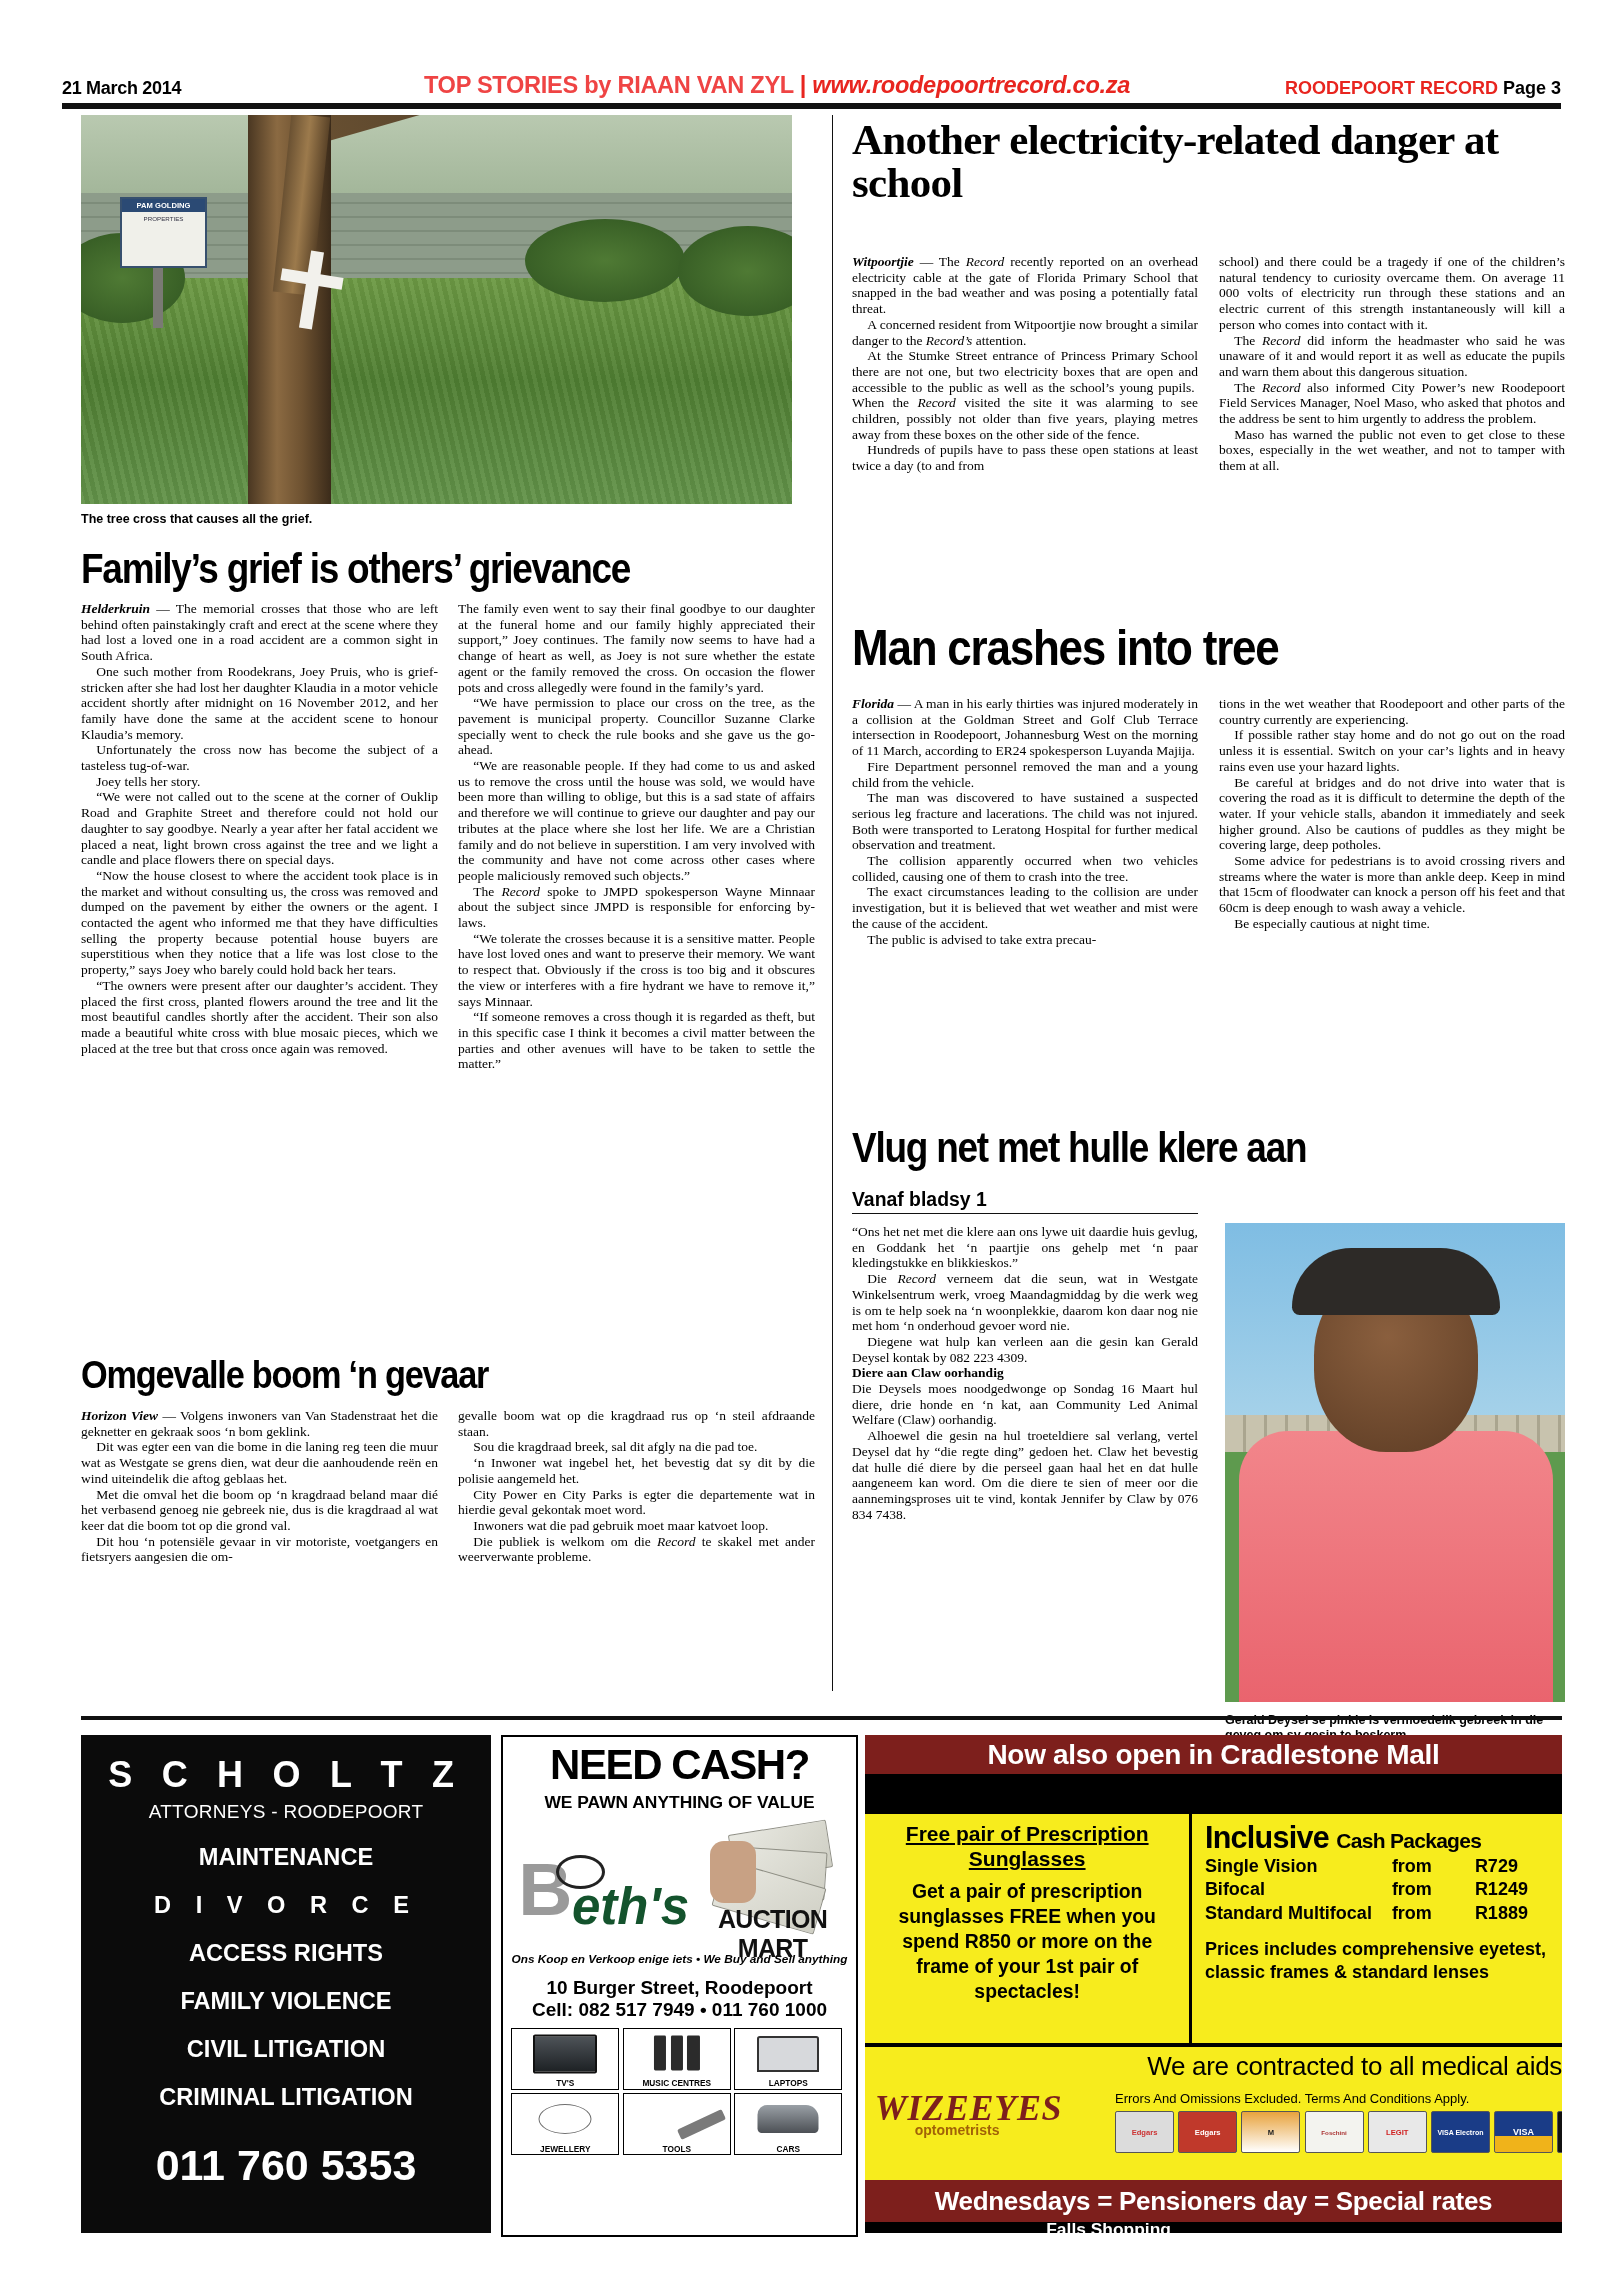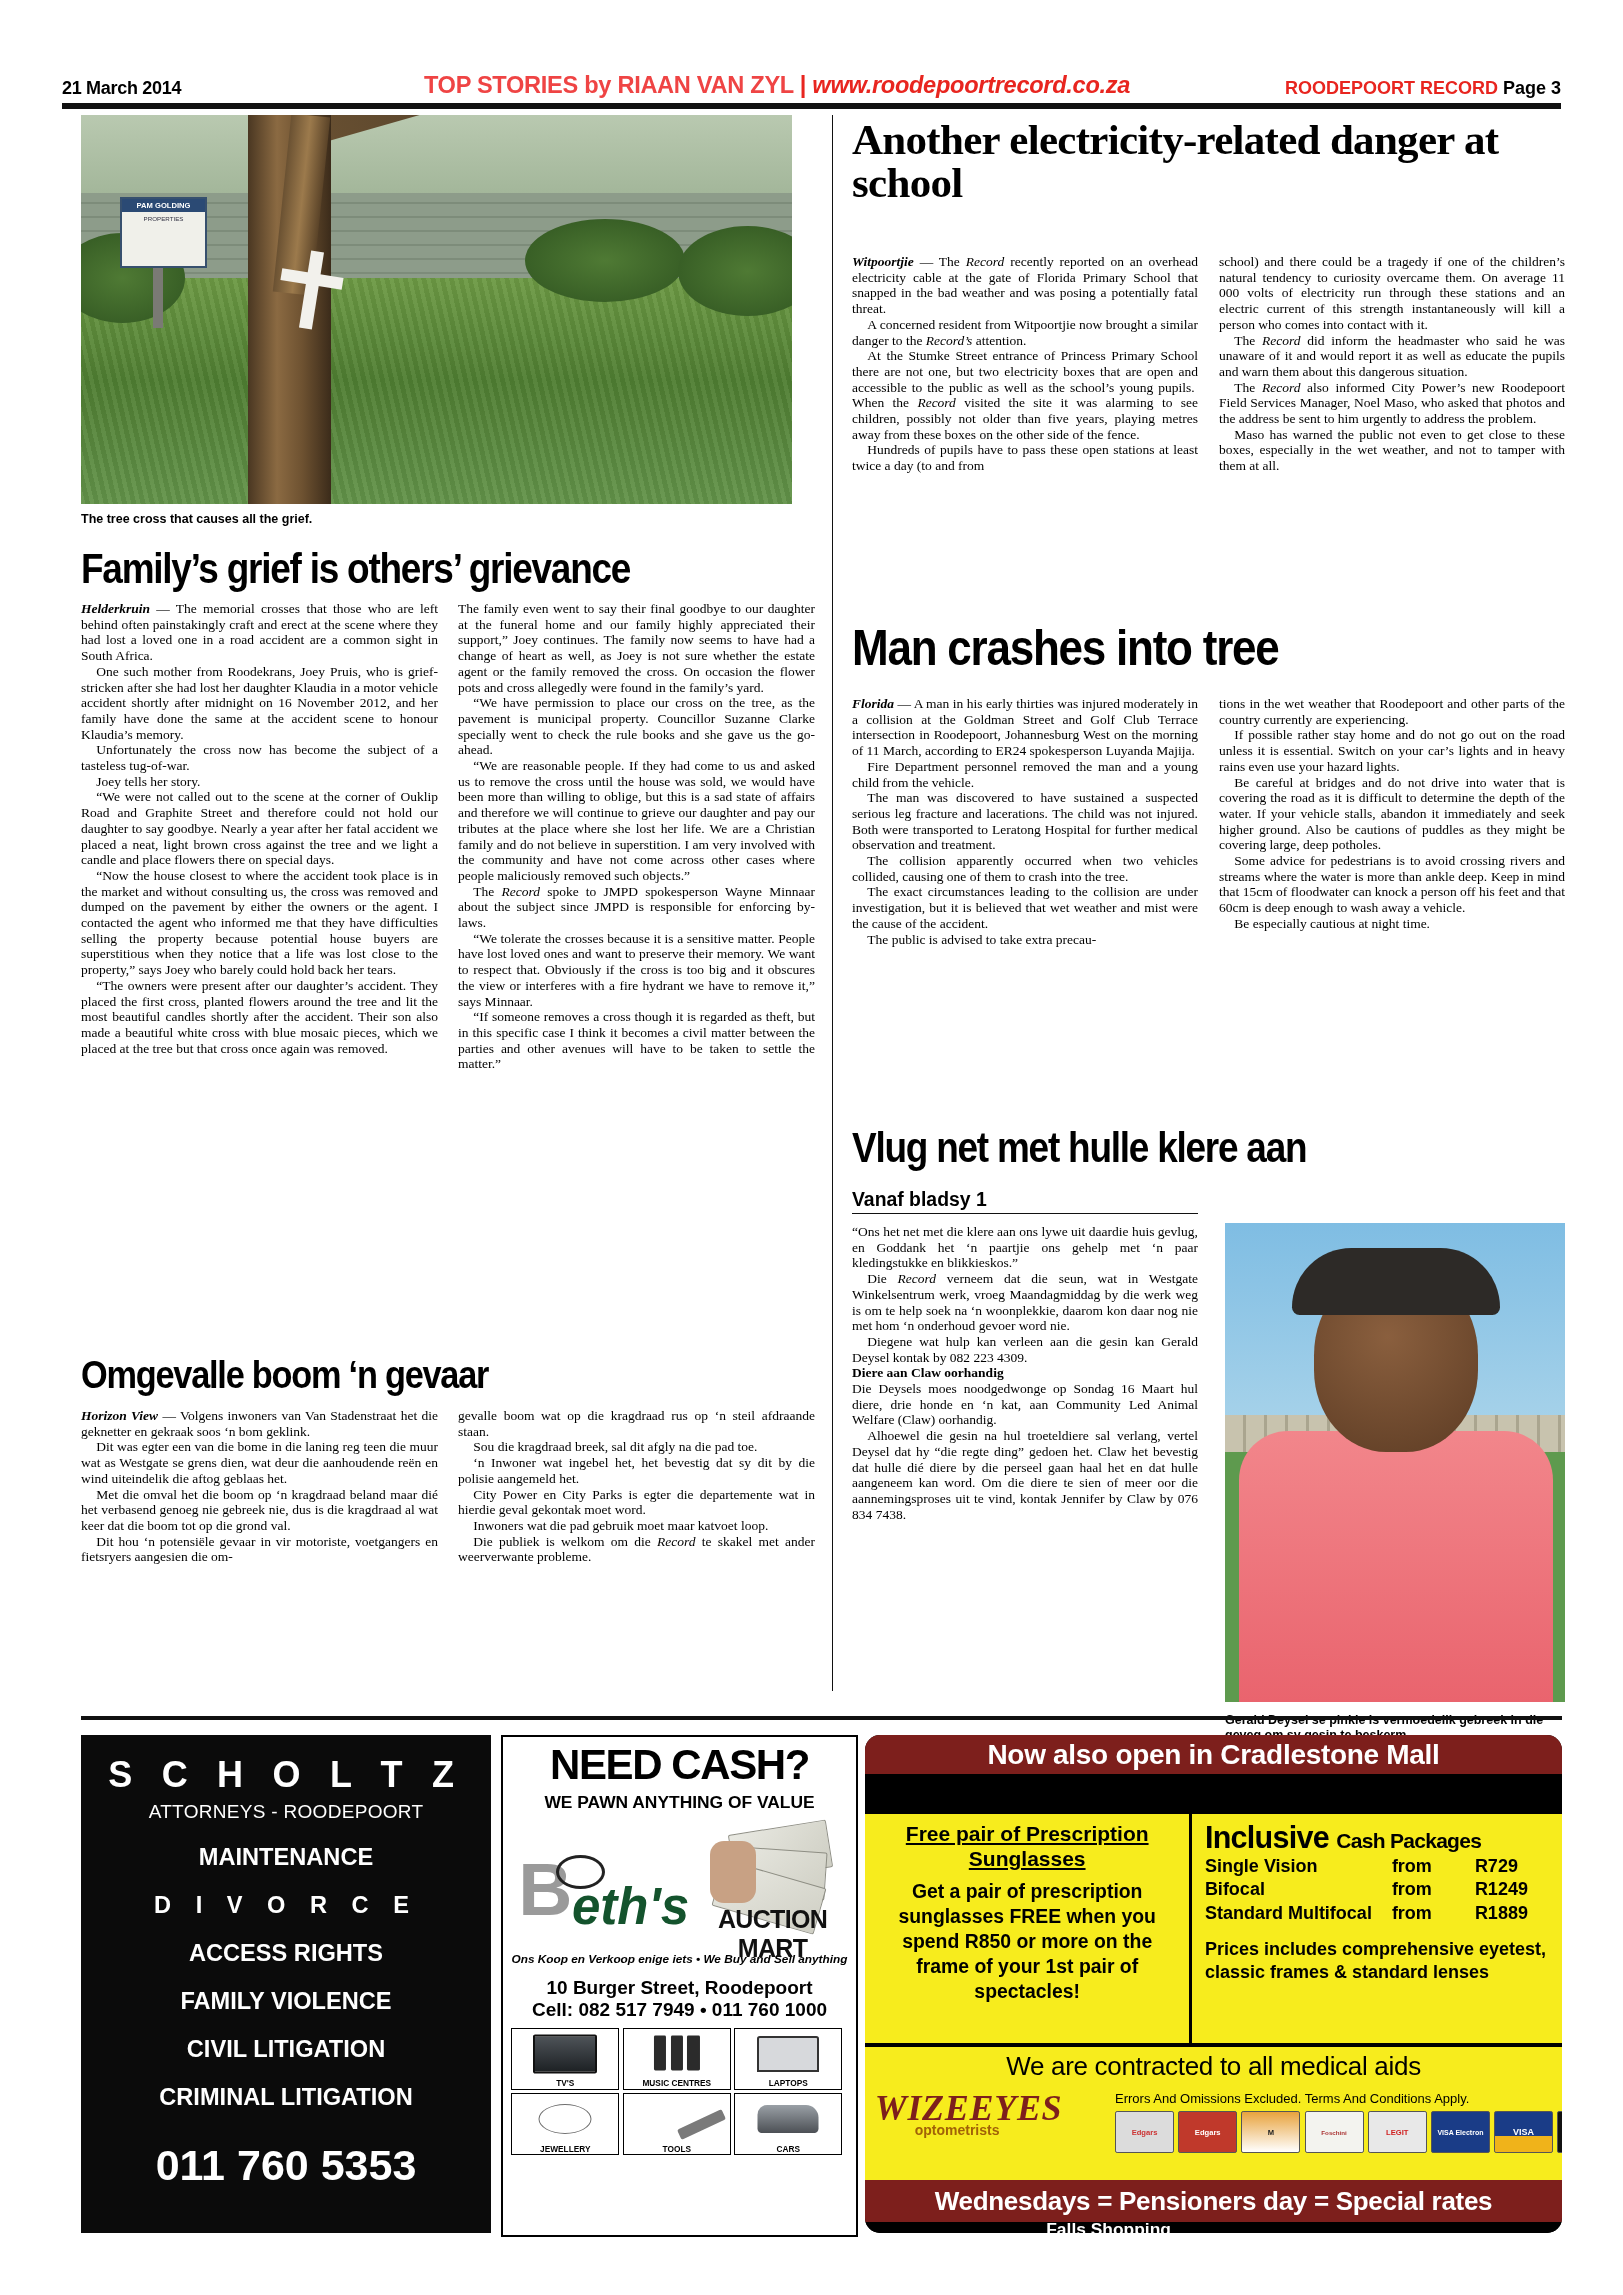--- a/index.html
+++ b/index.html
@@ -102,36 +102,36 @@
   .bcell span{position:absolute;bottom:0.7px;left:0;right:0;text-align:center;font-weight:bold;font-size:8.3px;}
   .ic{position:absolute;left:50%;top:42%;transform:translate(-50%,-50%);}
   .tv{width:60px;height:35px;background:linear-gradient(#4e5358,#1d2124);border:2.1px solid #111;border-radius:2.1px;}
   .spk{width:12.5px;height:35px;background:#2b2b2b;display:inline-block;margin:0 2.1px;border-radius:1.4px;}
   .lap{width:58px;height:32px;background:#d7d9dc;border:2.1px solid #333;border-radius:2.8px 2.8px 0 0;}
   .jew{width:51px;height:28px;border:1.4px solid #6f6f6f;border-radius:50%;}
   .tool{width:49px;height:11px;background:#7a7a7a;transform:rotate(-25deg);border-radius:2.1px;}
   .car{width:61px;height:28px;background:linear-gradient(#9aa0a6,#4c5055);border-radius:9.7px 12.5px 4.2px 4.2px;}
 
   .ad-wize{position:absolute;left:865px;top:1735px;width:697px;height:498px;background:#000;overflow:hidden;
-     font-family:"Liberation Sans",sans-serif;border-radius:15px;}
+     font-family:"Liberation Sans",sans-serif;}
   .wz-top{height:39px;background:#7d1f1c;color:#fff;display:flex;align-items:center;justify-content:center;
      font-weight:bold;font-size:28px;letter-spacing:-0.3px;}
   .wz-mid{display:flex;height:229px;background:#f7ec1d;margin-top:40px;}
   .wz-left{width:305px;padding:7px 9.7px;text-align:center;border-right:3.5px solid #000;}
   .wz-l1{font-weight:bold;font-size:21px;text-decoration:underline;line-height:25px;}
   .wz-l2{font-weight:bold;font-size:19.4px;line-height:25px;padding-top:8.3px;}
   .wz-right{flex:1;padding:5.6px 12.5px;}
   .wz-r-title{font-weight:bold;font-size:28px;letter-spacing:-0.7px;}
   .wz-r-title span{font-size:21px;}
   .wz-row{display:flex;font-weight:bold;font-size:18px;line-height:23.6px;}
   .wz-row .n{width:187px;}
   .wz-row .f{width:83px;}
   .wz-note{font-weight:bold;font-size:18px;line-height:23px;padding-top:12.5px;}
   .wz-med{background:#f7ec1d;height:130px;position:relative;border-top:4.2px solid #000;}
-  .wz-med-t{text-align:center;font-size:26px;padding-top:4.2px;letter-spacing:-0.3px;}
+  .wz-med-t{text-align:right;font-size:26px;padding-top:4.2px;letter-spacing:-0.3px;}
   .wz-logo{position:absolute;left:9.7px;top:40px;width:229px;}
   .wz-w{font-family:"Liberation Serif",serif;font-style:italic;font-weight:bold;font-size:36px;color:#7d1f1c;letter-spacing:0.7px;}
   .wz-o{font-size:14px;color:#a16207;font-weight:bold;padding-left:40px;margin-top:-7px;}
   .wz-terms{position:absolute;left:250px;top:44px;font-size:13px;}
   .wz-cards{position:absolute;left:250px;top:64px;display:flex;gap:4.2px;}
   .card{width:57px;height:40px;border:0.7px solid #555;border-radius:2.1px;position:relative;overflow:hidden;
      font-size:7.6px;font-weight:bold;display:flex;align-items:center;justify-content:center;color:#fff;}
   .wz-wed{height:42px;background:#7d1f1c;color:#fff;display:flex;align-items:center;justify-content:center;
      font-weight:bold;font-size:26px;letter-spacing:-0.3px;border-top:3.5px solid #f7ec1d;}
   .wz-foot{height:57px;background:#000;color:#fff;display:flex;align-items:center;padding:0 14px;}

